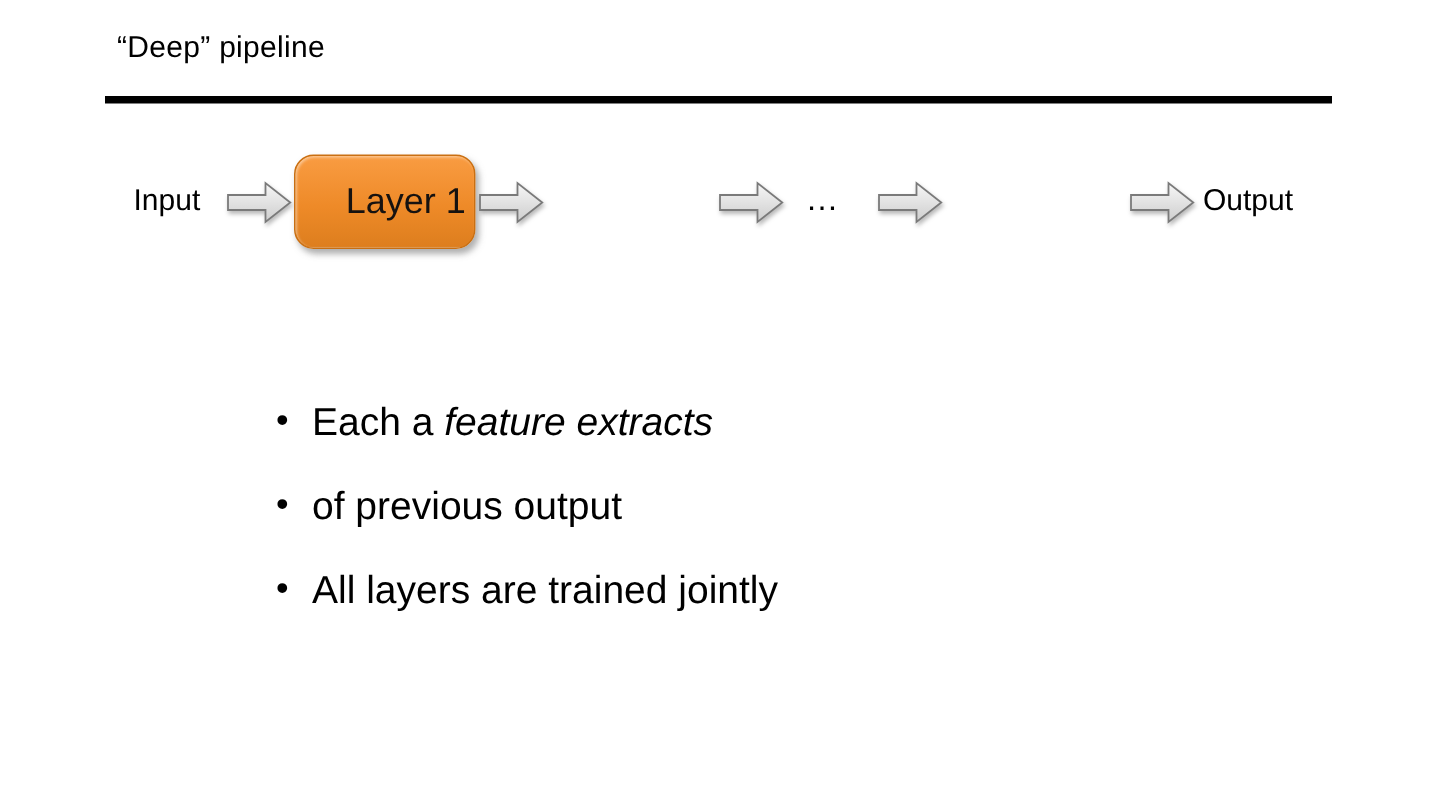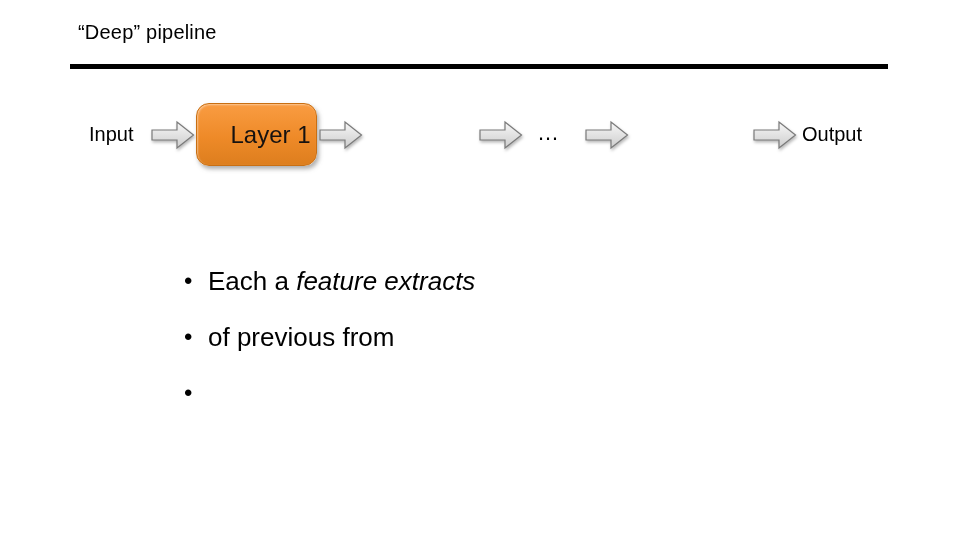--- a/index.html
+++ b/index.html
@@ -179,21 +179,22 @@
   </div>
 
   <ul class="bullets">
     <li>
       <span class="marker">•</span>
       <span class="btext"><span>Each a </span><em>feature extracts</em></span>
     </li>
     <li>
       <span class="marker">•</span>
       <span class="btext">
-        <span class="bline">of previous from</span>
+        <span class="bline">of previous output</span>
       </span>
     </li>
     <li>
       <span class="marker">•</span>
+      <span class="btext">All layers are trained jointly</span>
     </li>
   </ul>
 
 </div>
 
 </body></html>

